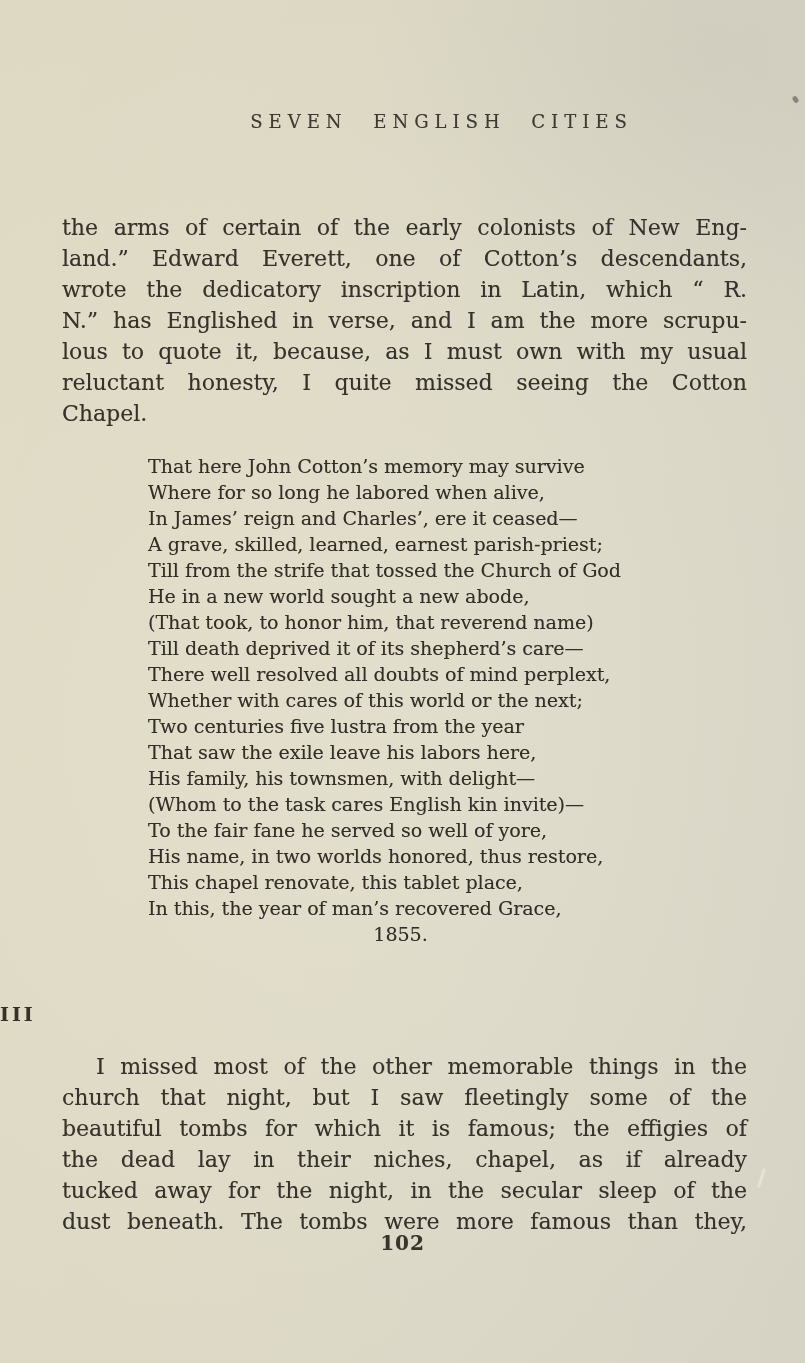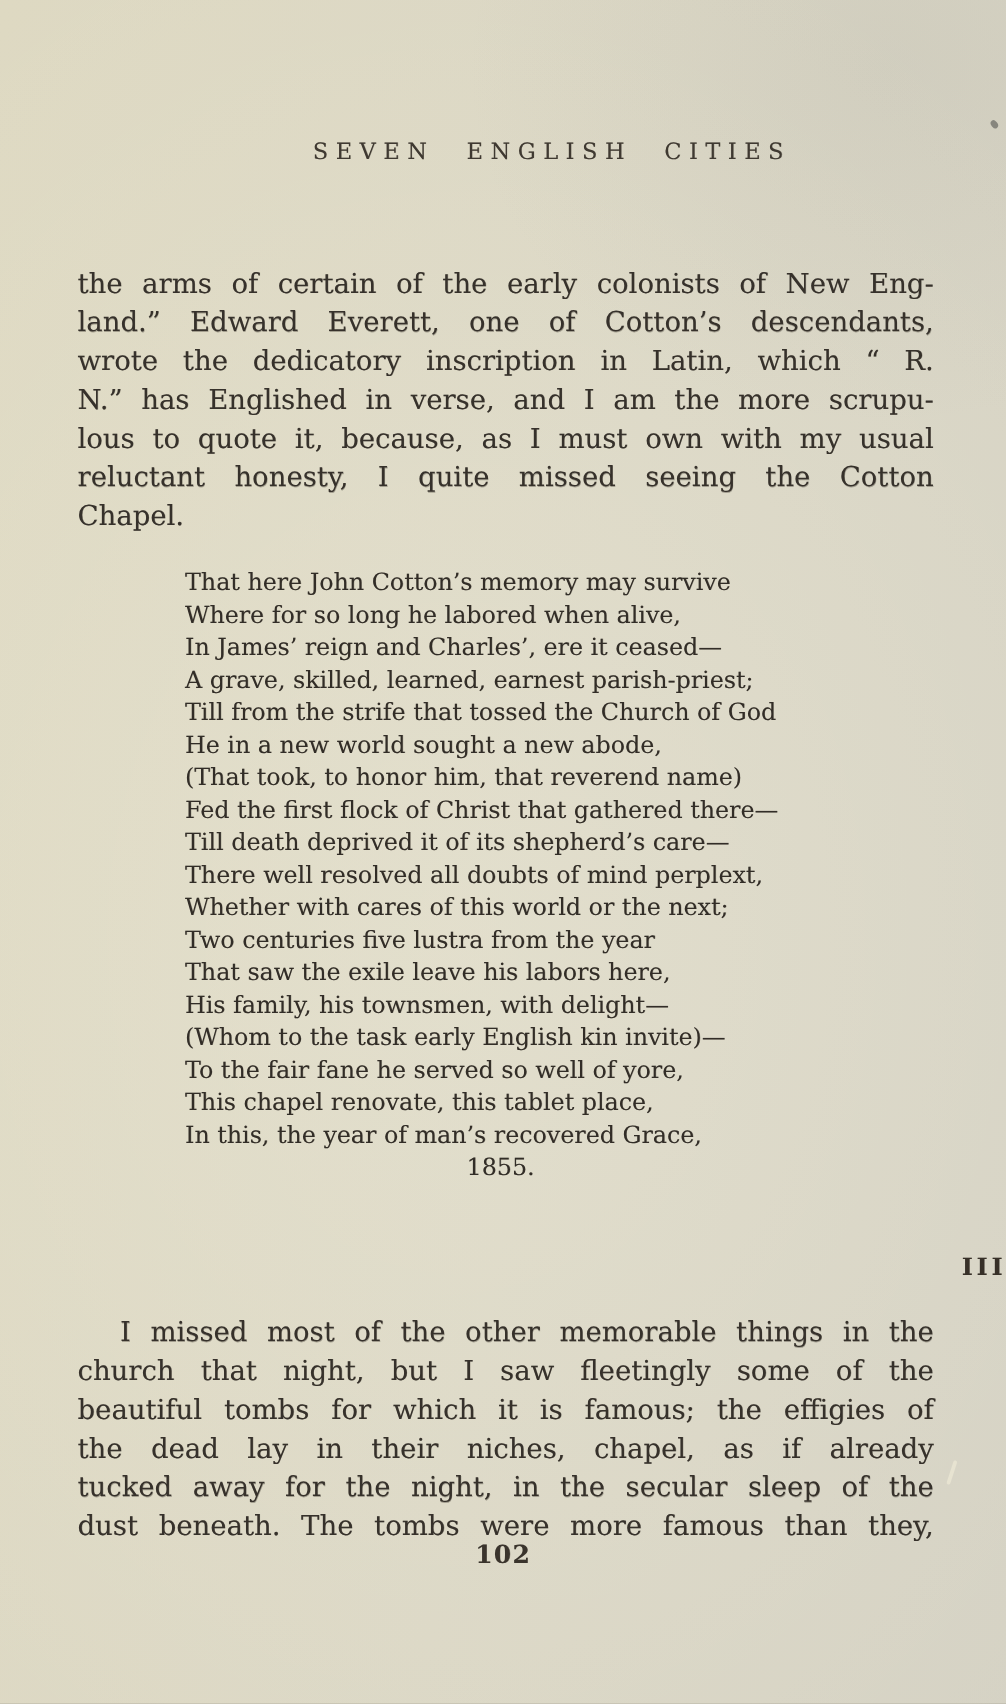--- a/index.html
+++ b/index.html
@@ -61,21 +61,21 @@
   .poem .line {
     white-space: nowrap;
     text-align: left;
   }
   .poem-date { text-align: center; }
   .section-num {
     position: absolute;
     top: 1003px;
     left: 0;
     width: 100%;
-    text-align: right;
+    text-align: left;
     font-size: 19px;
     font-weight: bold;
     letter-spacing: 3px;
     color: #373028;
   }
   .page-num {
     position: absolute;
     top: 1231px;
     left: 0;
     width: 100%;
@@ -127,29 +127,29 @@
 
   <div class="poem">
     <div>
         <div class="line">That here John Cotton’s memory may survive</div>
         <div class="line">Where for so long he labored when alive,</div>
         <div class="line">In James’ reign and Charles’, ere it ceased—</div>
         <div class="line">A grave, skilled, learned, earnest parish-priest;</div>
         <div class="line">Till from the strife that tossed the Church of God</div>
         <div class="line">He in a new world sought a new abode,</div>
         <div class="line">(That took, to honor him, that reverend name)</div>
-        <div class="line">Fed the first flock of Christ that gathered there—</div>
         <div class="line">Till death deprived it of its shepherd’s care—</div>
         <div class="line">There well resolved all doubts of mind perplext,</div>
         <div class="line">Whether with cares of this world or the next;</div>
         <div class="line">Two centuries five lustra from the year</div>
         <div class="line">That saw the exile leave his labors here,</div>
         <div class="line">His family, his townsmen, with delight—</div>
-        <div class="line">(Whom to the task early English kin invite)—</div>
+        <div class="line">(Whom to the task cares English kin invite)—</div>
         <div class="line">To the fair fane he served so well of yore,</div>
+        <div class="line">His name, in two worlds honored, thus restore,</div>
         <div class="line">This chapel renovate, this tablet place,</div>
         <div class="line">In this, the year of man’s recovered Grace,</div>
       </div>
     <div class="poem-date">1855.</div>
   </div>
 
   <div class="section-num">III</div>
 
   <div class="para para2">
       <div class="line">I missed most of the other memorable things in the</div>

